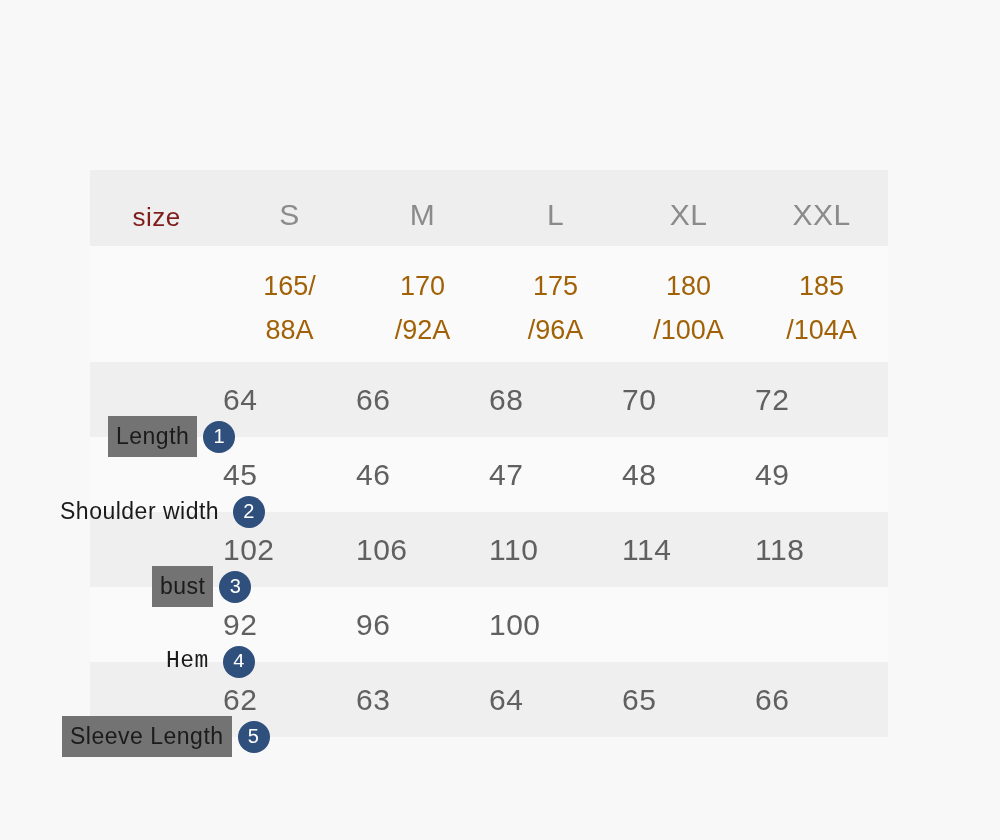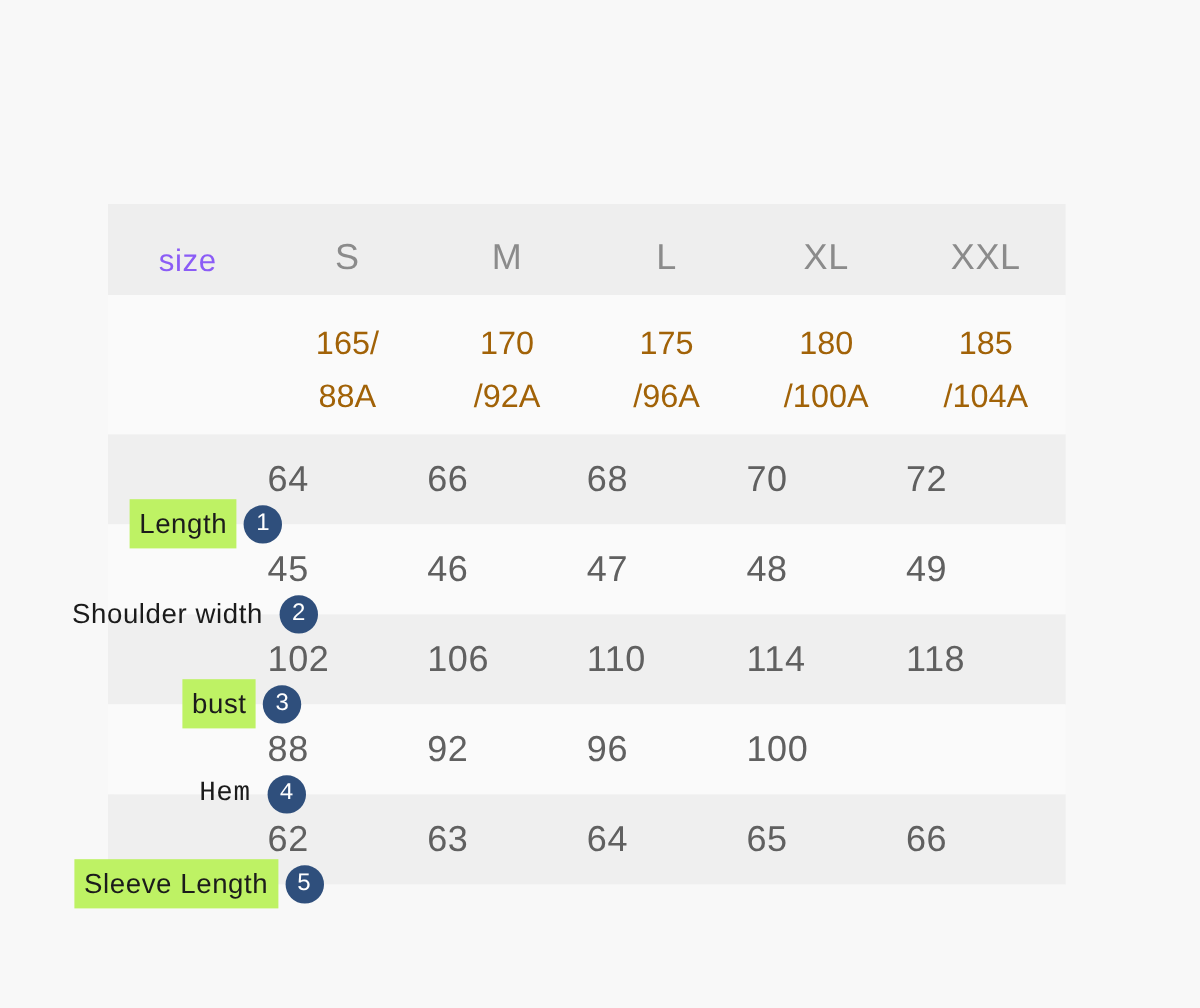--- a/index.html
+++ b/index.html
@@ -37,21 +37,21 @@
   .thead .cell {
     flex: 0 0 133px;
     text-align: center;
     font-weight: 300;
     font-size: 30px;
     color: #8b8b8b;
     padding-bottom: 14px;
     letter-spacing: .5px;
   }
   .thead .cell.size-label {
-    color: #8b5cf6;
+    color: #7f1d1d;
     font-size: 26px;
     font-weight: 400;
     padding-bottom: 13px;
   }
 
   
   .subhead {
     display: flex;
     height: 116px;
     background: #fafafa;
@@ -95,21 +95,21 @@
     height: 46px;
     white-space: nowrap;
   }
   .row-label {
     font-size: 23px;
     color: #1b1b1b;
     font-weight: 400;
     line-height: 34px;
     padding: 3px 8px 4px 8px;
   }
-  .row-label.boxed { background: #bef264; }
+  .row-label.boxed { background: #737373; }
   .badge {
     width: 32px;
     height: 32px;
     border-radius: 50%;
     background: #2f4f7c;
     color: #ffffff;
     font-size: 20px;
     font-weight: 300;
     display: flex;
     align-items: center;
@@ -222,21 +222,20 @@
       <div class="cell">118</div>
     </div>
 
     <div class="trow even">
       <div class="cell rowhead">
         <div class="label-group lg-4">
           <span class="row-label">Hem</span>
           <span class="badge">4</span>
         </div>
       </div>
-      <div class="cell">88</div>
       <div class="cell">92</div>
       <div class="cell">96</div>
       <div class="cell">100</div>
     </div>
 
     <div class="trow odd">
       <div class="cell rowhead">
         <div class="label-group lg-5">
           <span class="row-label boxed">Sleeve Length</span>
           <span class="badge">5</span>

